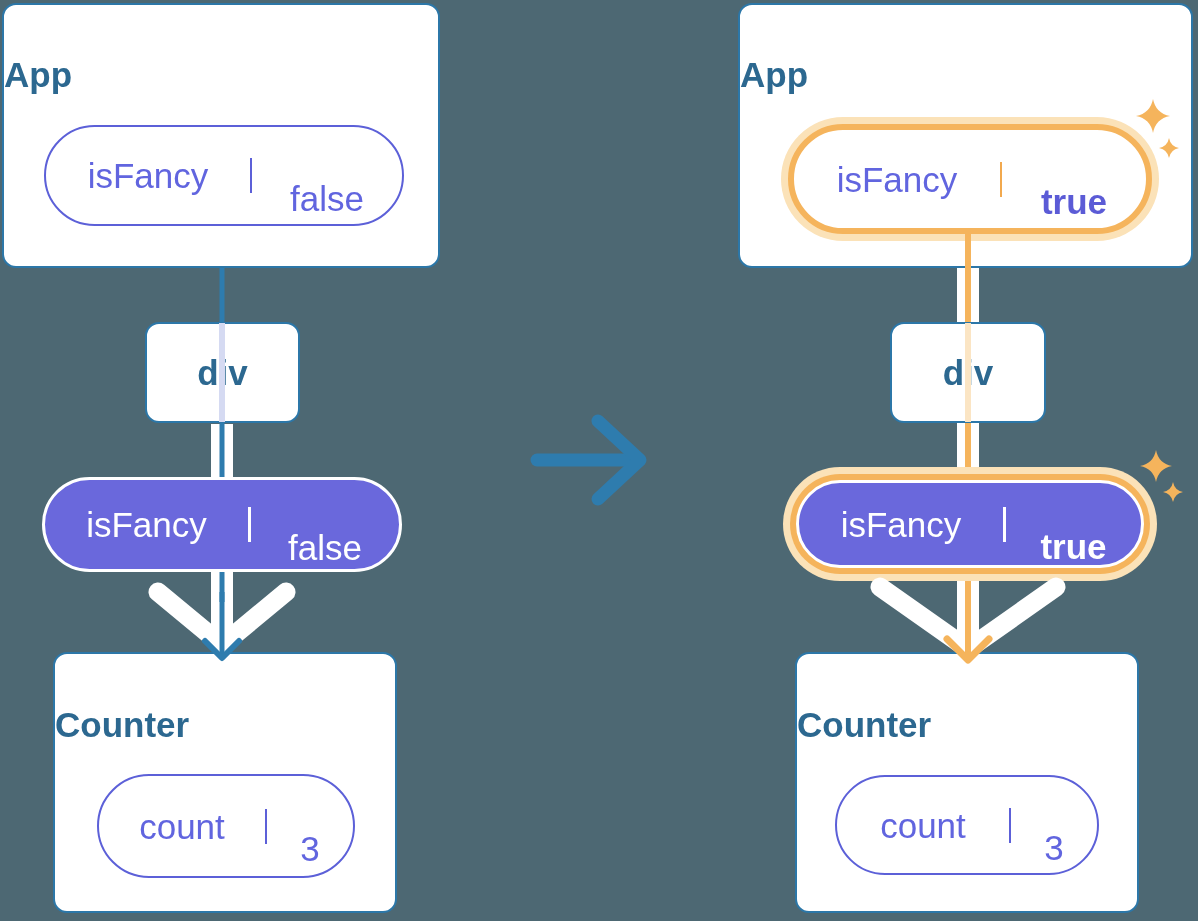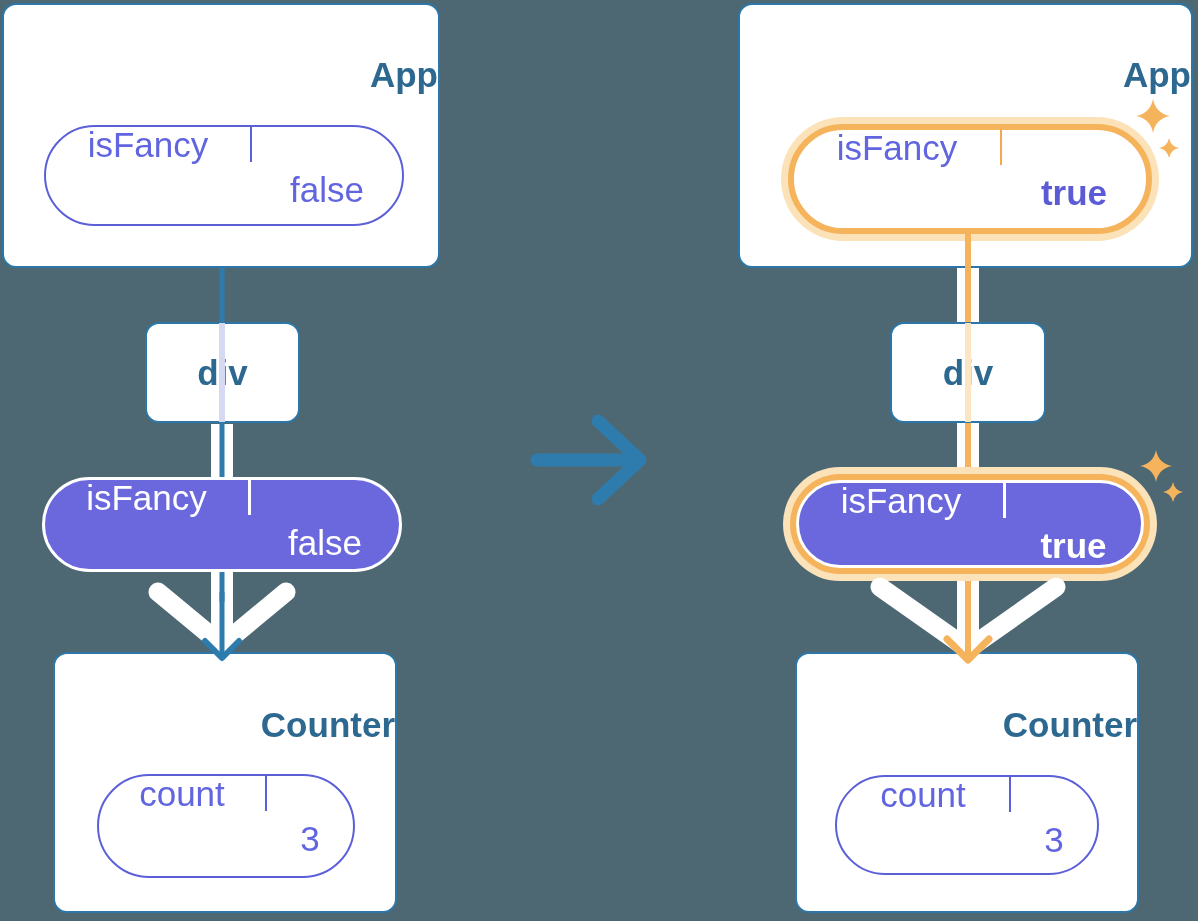--- a/index.html
+++ b/index.html
@@ -8,27 +8,27 @@
     background:#4D6873;
     font-family:"Liberation Sans",sans-serif;
   }
   .layer{position:absolute;left:0;top:0;pointer-events:none;}
   .tree{position:absolute;left:0;top:0;width:100%;height:100%;}
   .card{
     position:absolute;background:#fff;
     border:2px solid #2C77A8;border-radius:14px;box-sizing:border-box;
   }
   .card-title{
-    position:absolute;left:0;right:0;text-align:right;
+    position:absolute;left:0;right:0;text-align:left;
     color:#2C6890;font-size:35px;font-weight:600;line-height:1;
   }
   .div-card{display:flex;align-items:center;justify-content:center;}
   .div-card .card-title{position:static;}
   .pill{
-    position:absolute;display:flex;align-items:flex-start;
+    position:absolute;display:flex;align-items:center;
     border-radius:999px;box-sizing:border-box;background:#fff;
   }
   .pill .cell{
     display:flex;align-items:center;justify-content:center;
     font-size:35px;line-height:1;
   }
   .pill .cell.value{flex:1 1 auto;margin-top:45px;}
   .outline-pill{border:2.5px solid #5C60D8;color:#6165DF;}
   .outline-pill .cell.label{border-right:2.5px solid #5C60D8;}
   .purple-pill{background:#6A68DC;border:3px solid #fff;color:#fff;}

